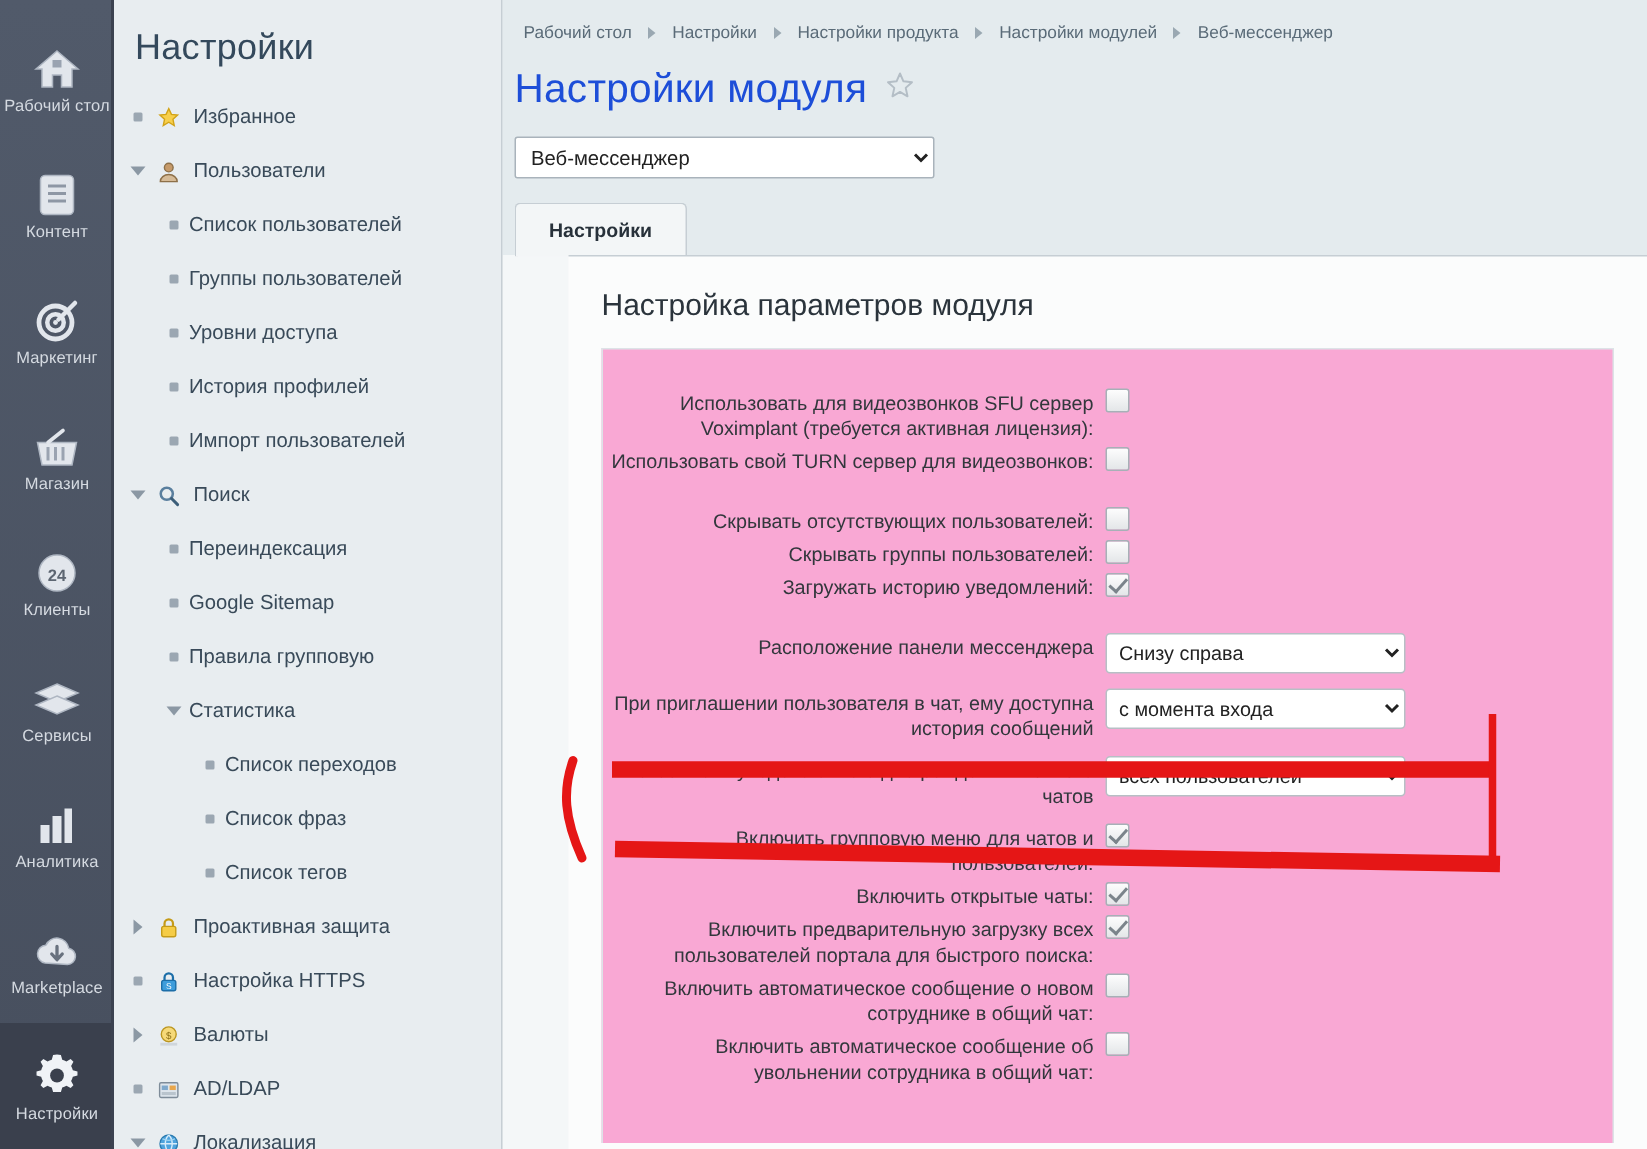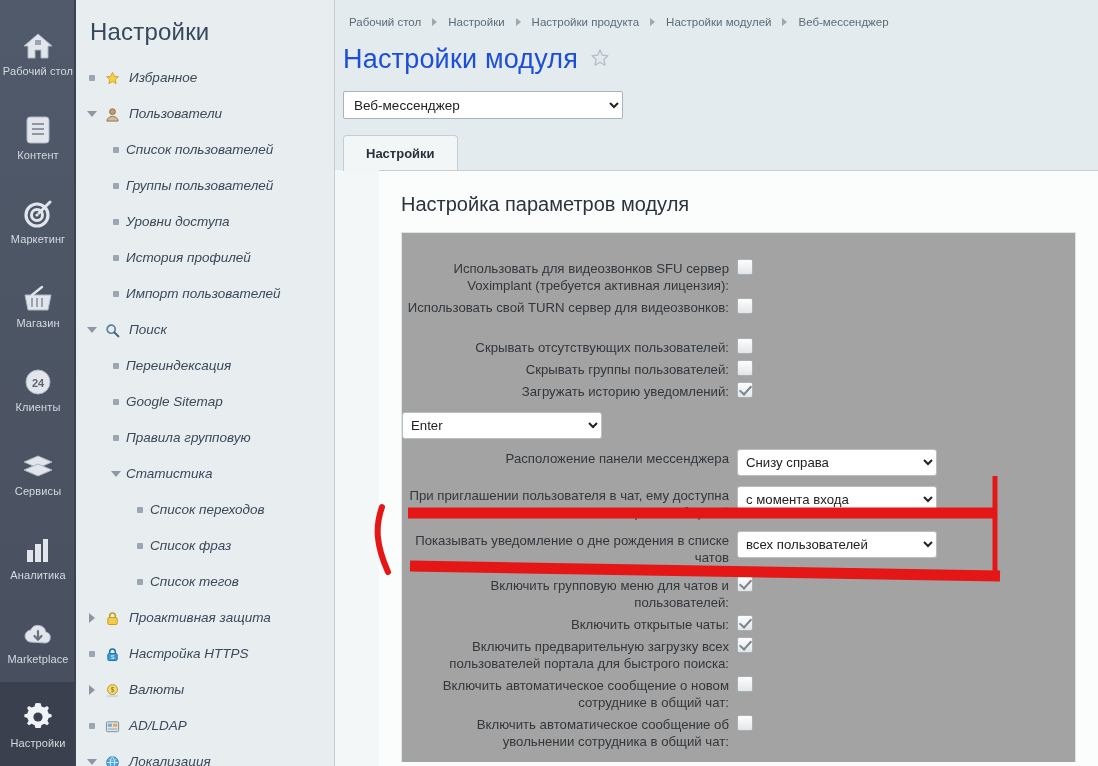--- a/index.html
+++ b/index.html
@@ -119,21 +119,21 @@
     width: 6px; height: 6px;
     background: #9ba7b2;
     border-radius: 1px;
   }
   .t-ico {
     width: 20px; min-width: 20px;
     height: 18px;
     margin-right: 7px;
     display: flex; align-items: center; justify-content: center;
   }
-  .t-label { line-height: 16px; font-style: italic; }
+  .t-label { line-height: 16px; }
   .lvl1 { padding-left: 8px; }
   .lvl2 { padding-left: 32px; }
   .lvl3 { padding-left: 56px; }
 
   
   .main {
     flex: 1;
     height: 766px;
     background: #f4f7f8;
     position: relative;
@@ -229,21 +229,21 @@
     margin-left: 44px;
   }
   .content-h2 {
     font-size: 20px;
     color: #2b343c;
     font-weight: normal;
     padding: 22px 0 16px 22px;
   }
   .form-panel {
     margin: 0 22px 0 22px;
-    background: #a3a3a3;
+    background: #f9a8d4;
     border: 1px solid #dde3e7;
     border-bottom: none;
     padding: 26px 0 0 0;
     height: 530px;
     overflow: hidden;
   }
   .frow {
     display: flex;
     align-items: flex-start;
     margin-bottom: 10px;
@@ -658,23 +658,20 @@
             </div>
           </div>
           <div class="frow tight">
             <div class="flabel">Загружать историю уведомлений:</div>
             <div class="fctl">
               <input type="checkbox" class="cb" checked="" style="">
             </div>
           </div>
           <div class="gap-sm"></div>
           <div class="frow">
-            <div class="fctl">
-              <select class="fsel"><option>Enter</option><option>Ctrl+Enter</option></select>
-            </div>
           </div>
           <div class="frow">
             <div class="flabel">Расположение панели мессенджера</div>
             <div class="fctl">
               <select class="fsel"><option>Снизу справа</option><option>Снизу слева</option></select>
             </div>
           </div>
           <div class="frow">
             <div class="flabel">При приглашении пользователя в чат, ему доступна история сообщений</div>
             <div class="fctl">

